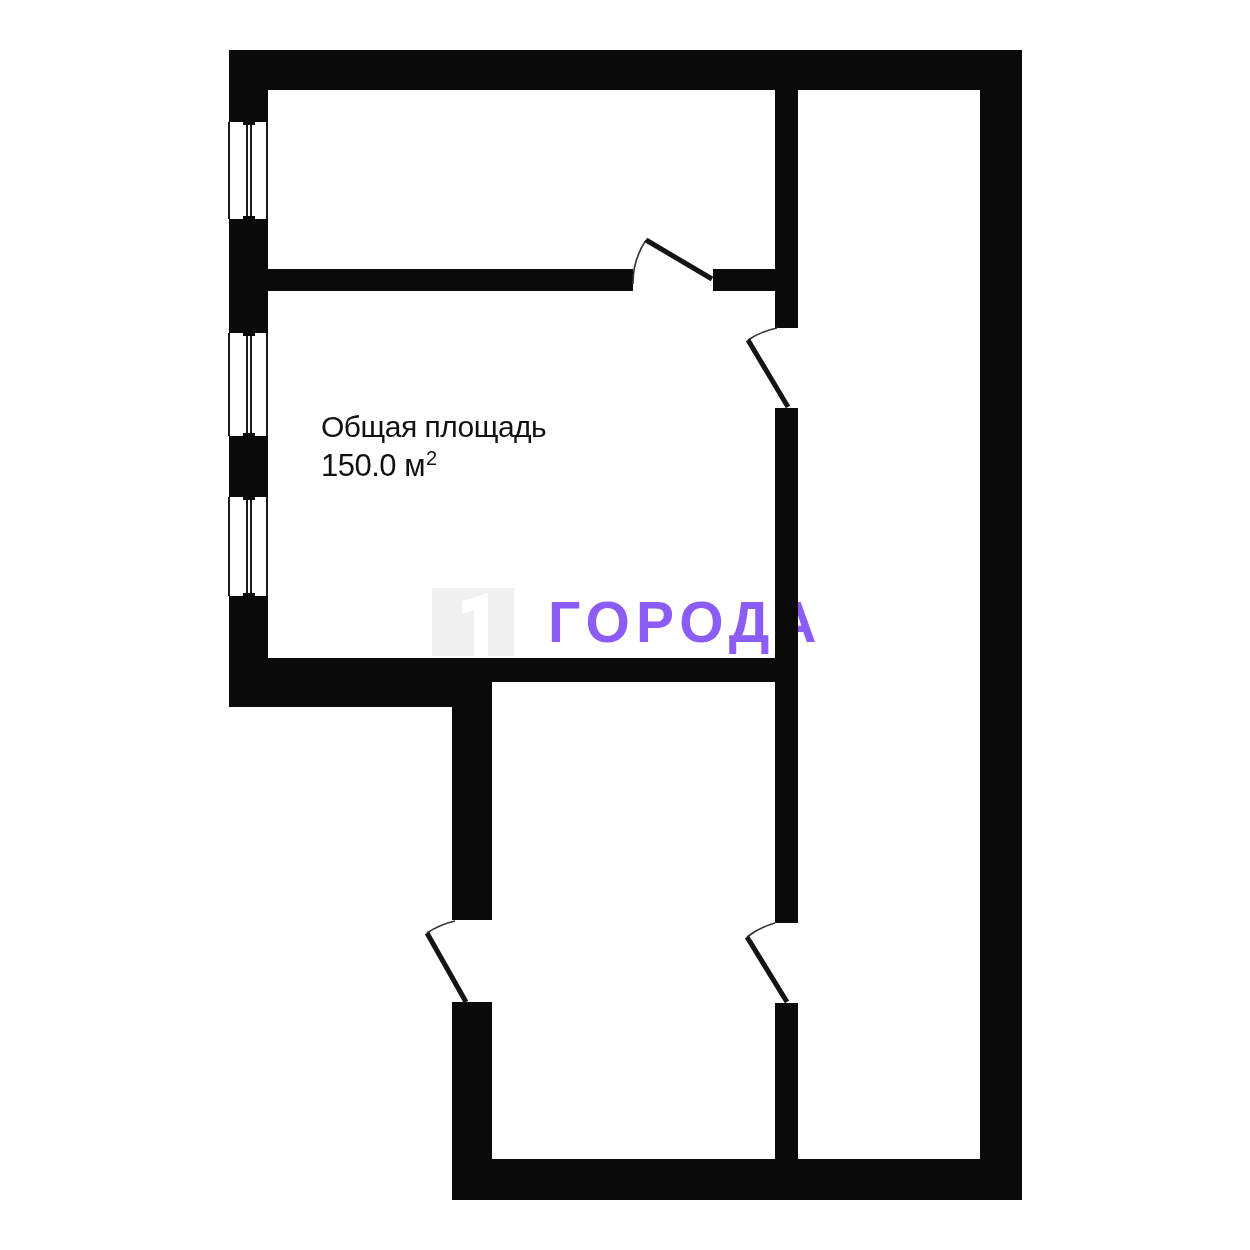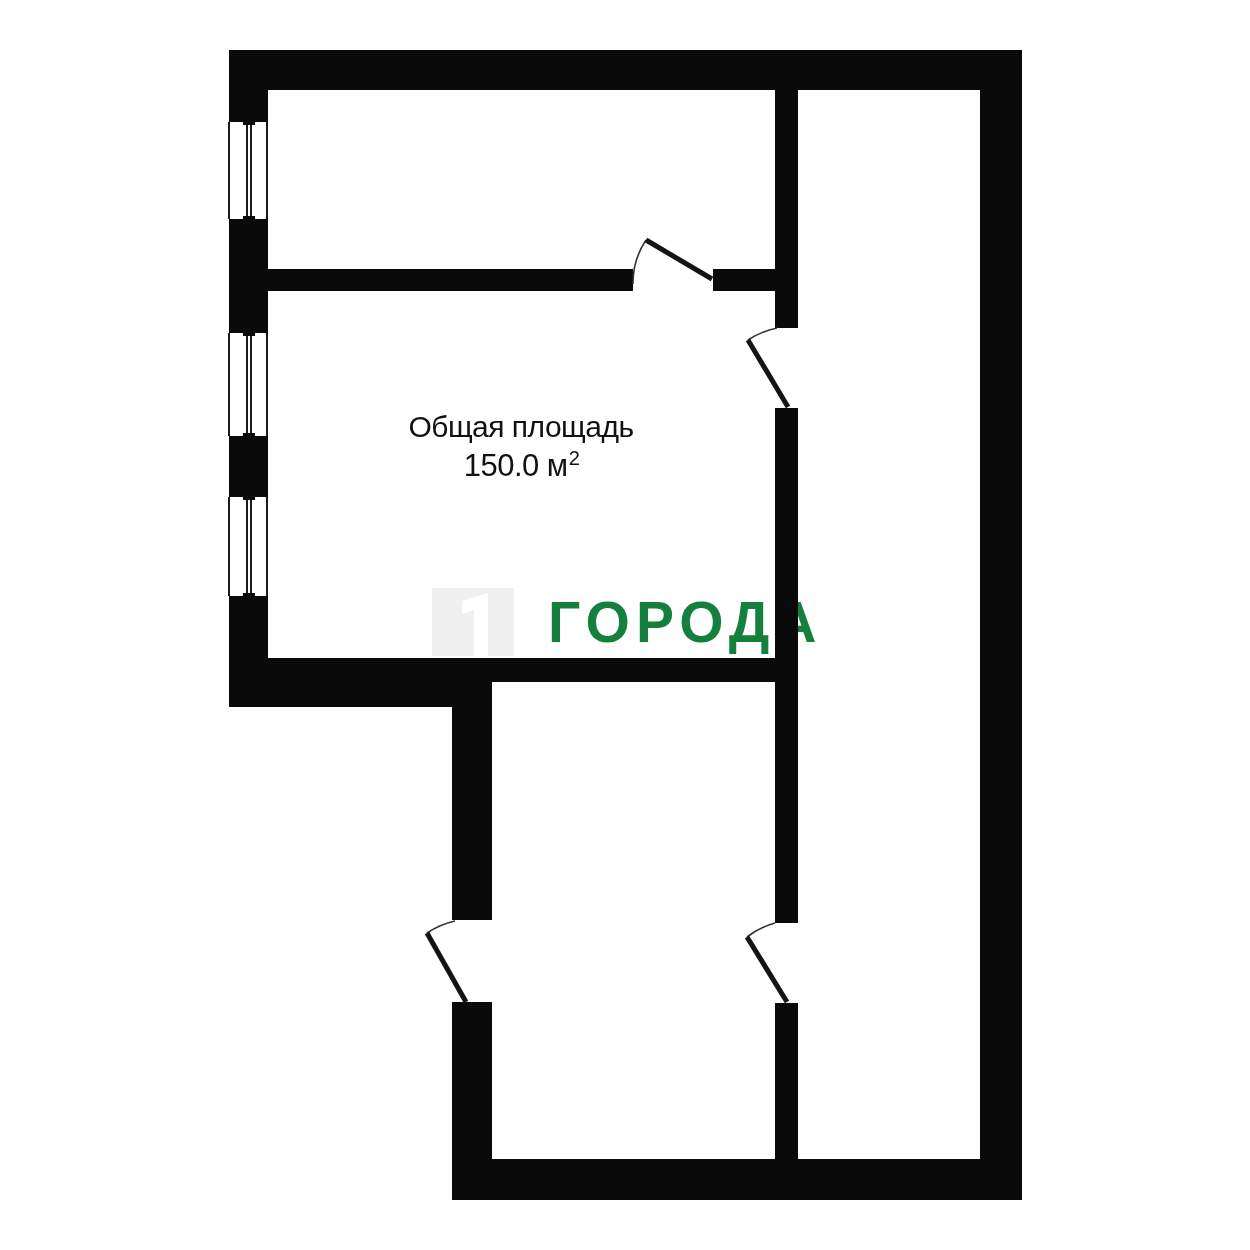--- a/index.html
+++ b/index.html
@@ -11,21 +11,21 @@
     font-family:"Liberation Sans", sans-serif;
   }
   
   .wm-box{
     position:absolute;left:432px;top:588px;width:82px;height:68px;
     background:#f0f0f0;z-index:1;
   }
   .wm-text{
     position:absolute;left:548px;top:594px;z-index:1;
     font-size:57px;line-height:57px;font-weight:bold;
-    letter-spacing:6px;color:#15803d;user-select:none;
+    letter-spacing:6px;color:#8b5cf6;user-select:none;
   }
   
   .w{position:absolute;background:#0a0a0a;z-index:2;}
   .top-wall        {left:229px;top:50px;  width:793px;height:40px;}
   .right-wall      {left:980px;top:50px;  width:42px; height:1150px;}
   .left-wall-a     {left:229px;top:50px;  width:39px; height:72px;}
   .left-wall-b     {left:229px;top:219px; width:39px; height:114px;}
   .left-wall-c     {left:229px;top:436px; width:39px; height:61px;}
   .left-wall-d     {left:229px;top:596px; width:39px; height:62px;}
   .bl-band         {left:229px;top:658px; width:223px;height:49px;}
@@ -51,21 +51,21 @@
   .window .cap{position:absolute;left:16px;width:12px;height:3px;background:#0a0a0a;}
   .window .cap.t{top:0;}
   .window .cap.b{bottom:0;}
   
   .doors{position:absolute;left:0;top:0;z-index:4;}
   .door-arc{fill:none;stroke:#333333;stroke-width:1.6px;}
   .door-leaf{fill:none;stroke:#141414;stroke-width:5px;}
   
   .area-block{
     position:absolute;left:321px;top:412px;width:400px;z-index:5;
-    text-align:center;color:#111111;
+    text-align:left;color:#111111;
   }
   .area-label{font-size:30px;line-height:30px;letter-spacing:-0.5px;}
   .area-value{font-size:31px;line-height:31px;margin-top:8px;letter-spacing:-0.5px;}
   .area-value .sup{font-size:20px;position:relative;top:-11px;left:1px;}
 </style>
 </head>
 <body>
 
 <div class="canvas">
 

